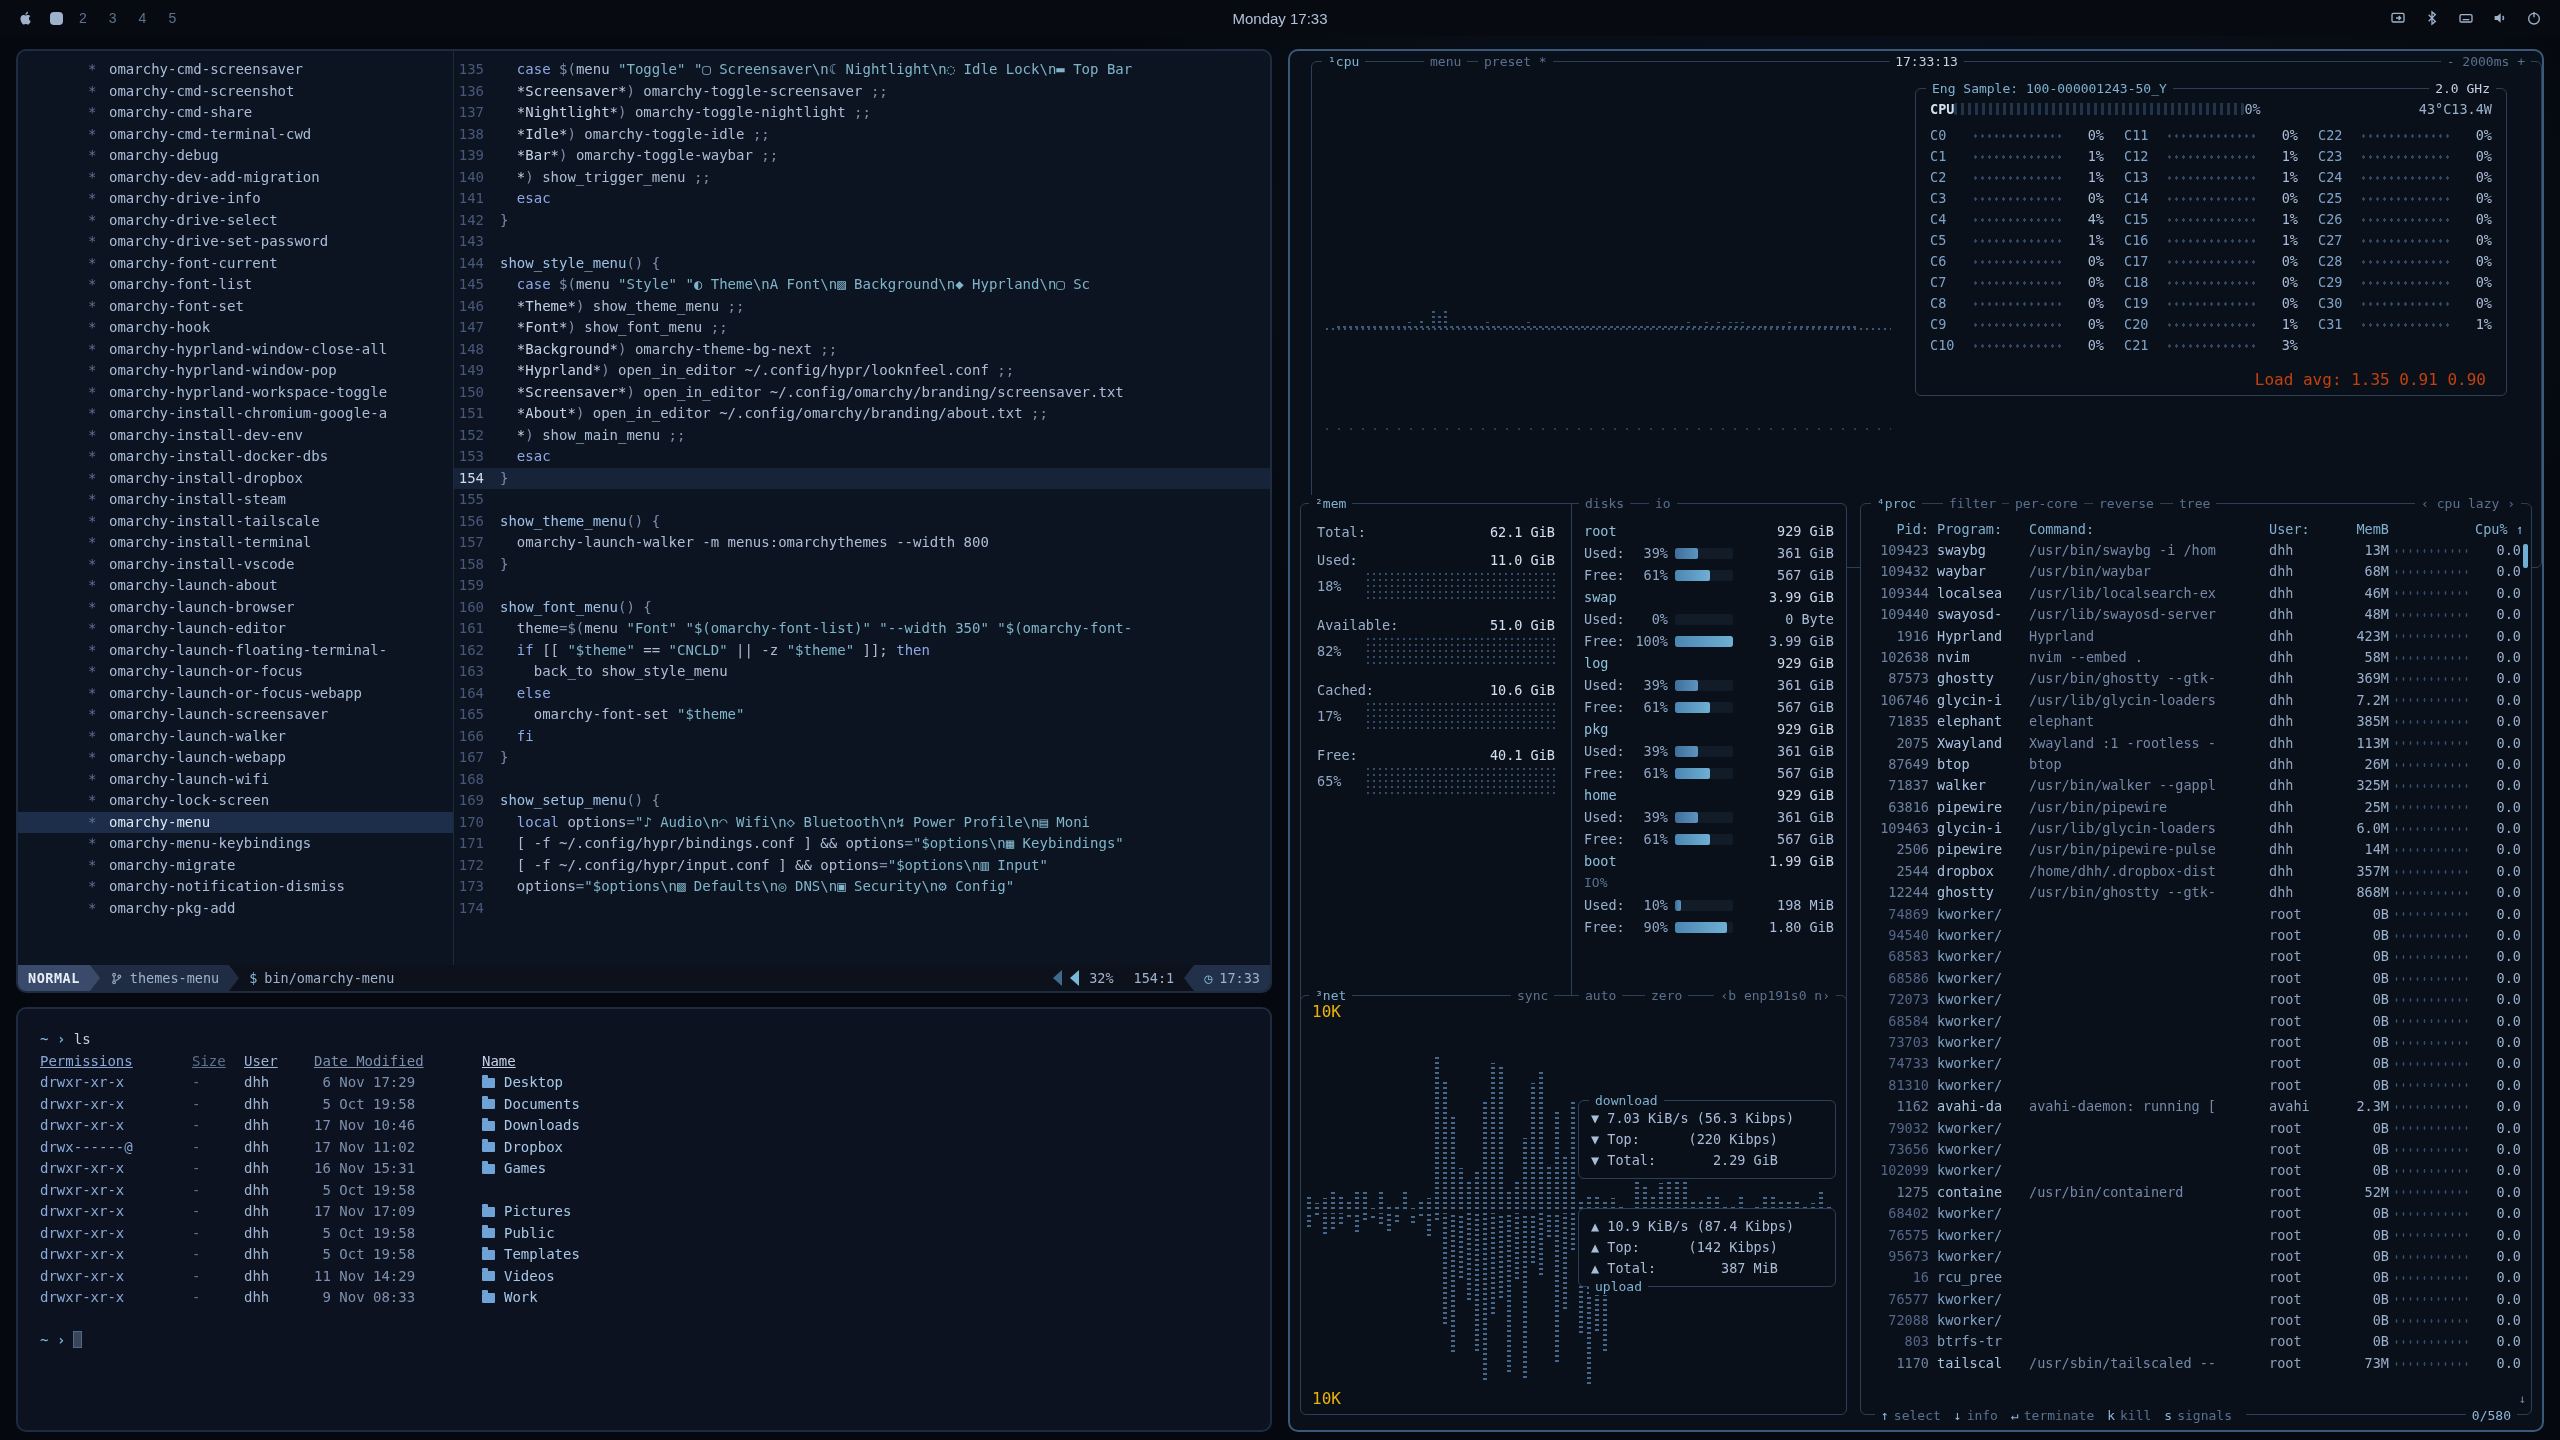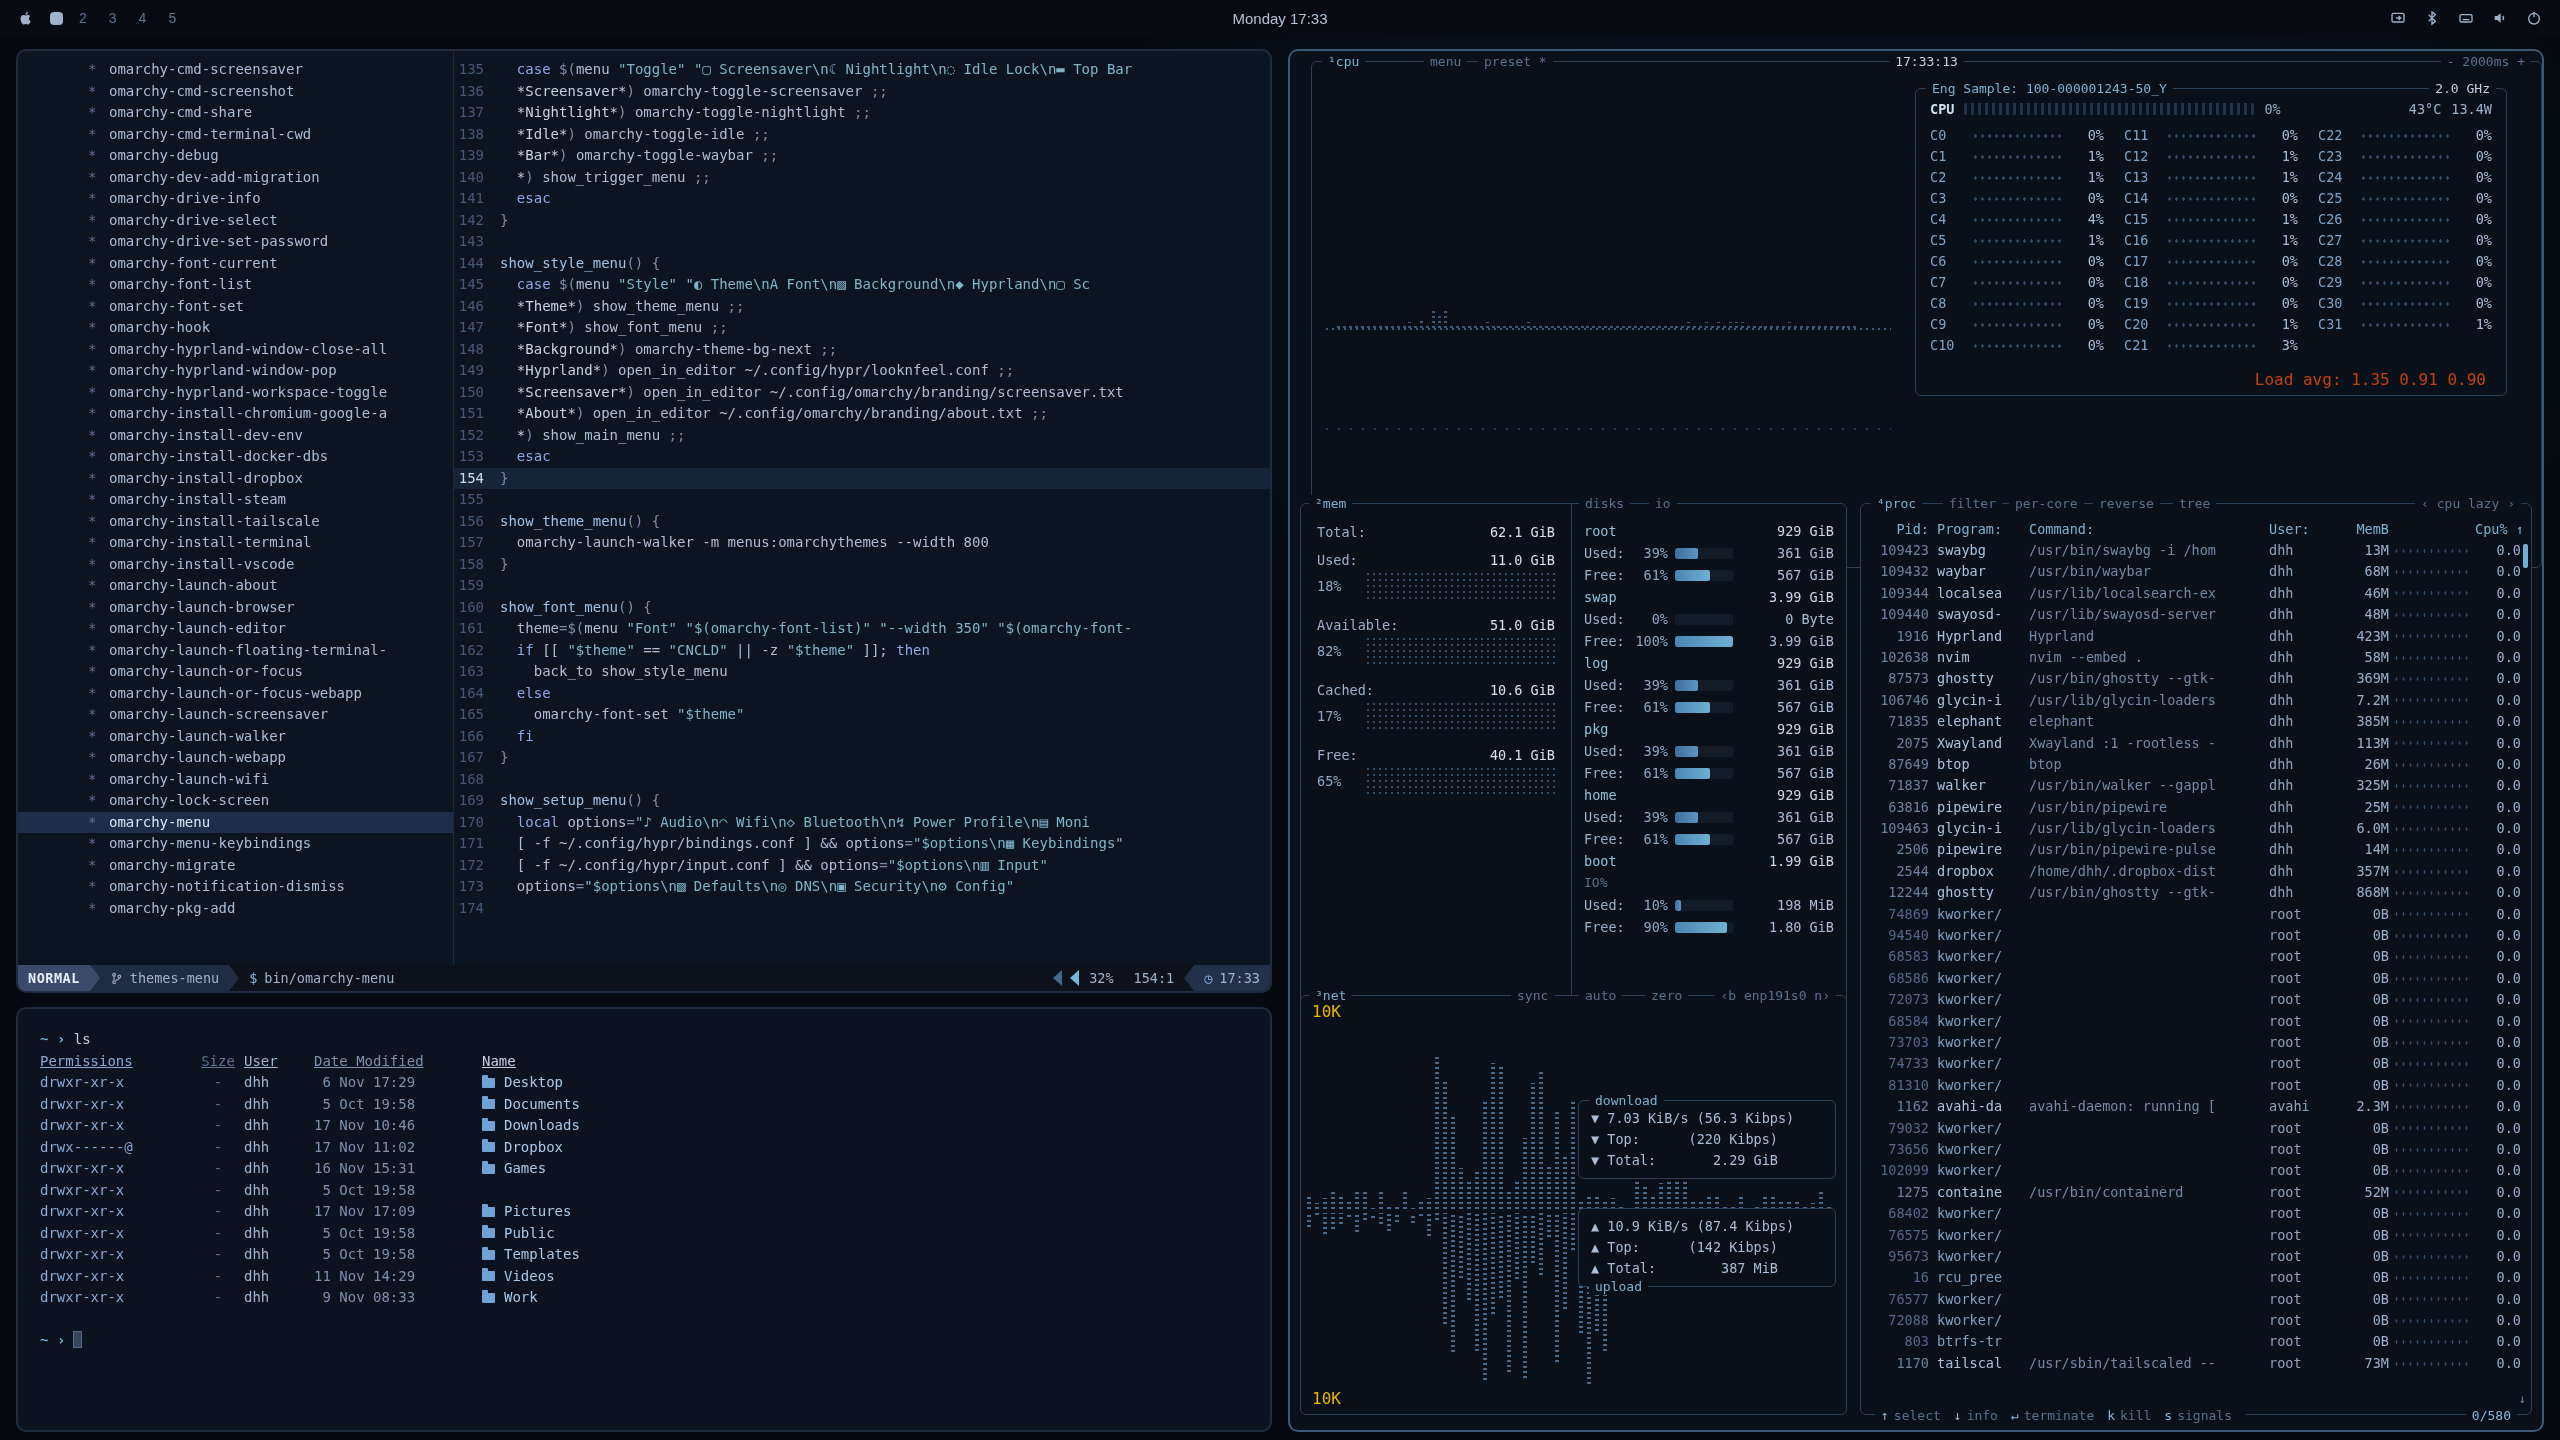--- a/index.html
+++ b/index.html
@@ -67,21 +67,21 @@
   .term{flex:1;padding:20px 22px;background:var(--termbg)}
   .t-line{line-height:21.5px;white-space:pre}
   .t-prompt{color:#84bcd8}
   .t-chev{color:#6fb0d4;font-weight:bold}
   .t-cmd{color:#c3d2e6}
   .ls-table{margin-top:0}
   .ls-row{display:flex;line-height:21.5px;white-space:pre}
   .ls-c{flex:none;overflow:hidden}
   .hcell{text-decoration:underline;color:#c3d2e6}
   .perm{width:152px;color:#8aa9d6}
-  .size{width:52px;color:#5e7191;text-align:center}
+  .size{width:52px;color:#5e7191;text-align:left}
   .user{width:70px;color:#9fb4d2}
   .date{width:168px;color:#7d90ae}
   .namec{flex:1;display:flex;align-items:center}
   .fold-ic{width:13px;height:10px;background:#6fa3d8;border-radius:1px;position:relative;display:inline-block;margin-right:9px;flex:none}
   .fold-ic::before{content:"";position:absolute;top:-3px;left:0;width:6px;height:3px;background:#6fa3d8;border-radius:1px 1px 0 0}
   .dirname{color:#a8c8e8}
   .t-cursor{display:inline-block;width:9px;height:17px;background:rgba(140,165,200,.35);border:1px solid #54688a;margin-left:8px;vertical-align:text-bottom}
   .t-gap{height:21.5px}
   
   .btop{height:100%;border-color:var(--borderf);background:var(--panel2)}
@@ -92,21 +92,21 @@
   .bt-time{left:50%;transform:translateX(-50%);color:#c3d2e6}
   .bt-right{right:10px;left:auto}
   .cpu-graph{position:absolute;left:14px;top:20px;right:650px;bottom:30px;overflow:hidden}
   .cg-line1{position:absolute;left:0;right:0;top:54%;height:2px;background-image:repeating-linear-gradient(90deg,#3b5878 0 2px,transparent 2px 6px)}
   .cg-line2{position:absolute;left:0;right:0;top:76%;height:2px;opacity:.8;background-image:repeating-linear-gradient(90deg,#2c4460 0 2px,transparent 2px 12px)}
   .cbump{position:absolute;bottom:46%;width:3px;background-image:repeating-linear-gradient(to top,#3b5878 0 2px,transparent 2px 5px)}
   .uptime{position:absolute;left:18px;bottom:5px;color:#59708f;font-size:13px;background:var(--panel2);padding:0 4px}
   .freq-box{position:absolute;top:26px;right:34px;width:592px;height:308px;border:1.5px solid var(--bborder);border-radius:6px}
   .fb-model{left:10px}
   .fb-freq{right:10px;left:auto;color:#c3d2e6}
-  .cpurow{display:flex;align-items:center;gap:10px;padding:12px 14px 4px;font-size:13.5px}
+  .cpurow{display:flex;align-items:center;padding:12px 14px 4px;font-size:13.5px}
   .c-label{color:#cfe0f0;font-weight:bold}
   .cpu-meter{width:290px;height:12px;border-radius:2px;background-image:repeating-linear-gradient(90deg,#22344c 0 3px,transparent 3px 7px)}
   .c-pct{color:#9ab0cc;width:36px}
   .c-temp{margin-left:auto;color:#9ab0cc}
   .c-watt{color:#9ab0cc}
   .cores{display:flex;gap:20px;padding:4px 14px 0}
   .core-col{flex:1}
   .core-row{display:flex;align-items:center;line-height:21px;height:21px;font-size:13.5px}
   .core-n{color:#7fa3c8;width:36px;flex:none}
   .leader{flex:1;height:14px;margin:0 6px;background-image:radial-gradient(var(--leader) 1px,transparent 1.2px);background-size:7px 14px;background-position:0 50%;background-repeat:repeat-x}

